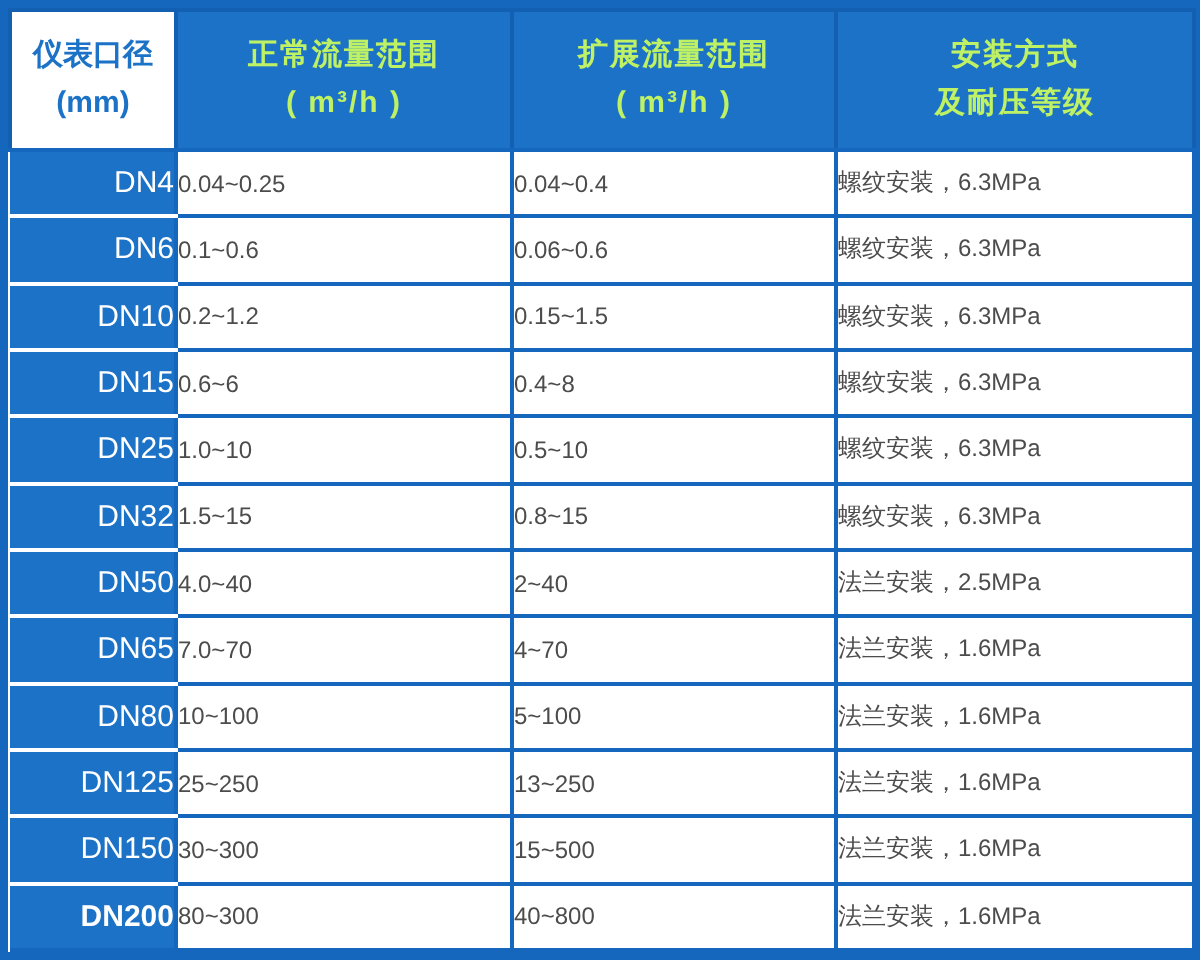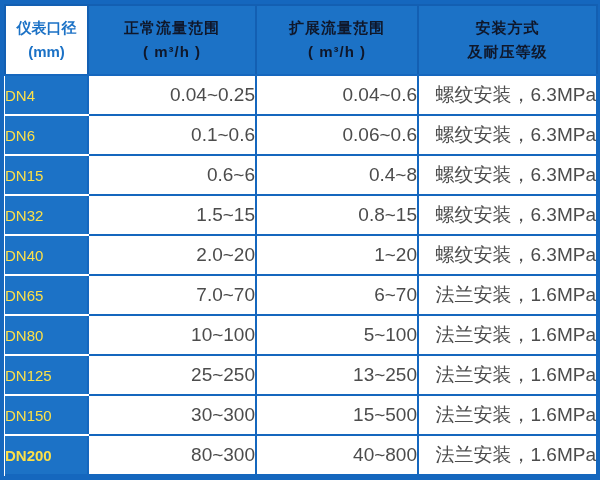--- a/index.html
+++ b/index.html
@@ -21,56 +21,56 @@
     padding:4px;
   }
   table{
     width:100%;height:100%;
     border-collapse:collapse;
     table-layout:fixed;
     background:#ffffff;
   }
   thead th{
     background:var(--blue);
-    color:#0f172a;
+    color:#bef264;
     font-weight:bold;
     font-size:15px;
     line-height:1.6;
     height:68px;
     border:2px solid var(--hdr-div);
     border-bottom:2px solid var(--border);
     text-align:center;
     letter-spacing:1px;
     padding:0;
   }
   thead th.first{
     background:#ffffff;
     color:var(--blue);
     letter-spacing:0;
   }
   tbody th.dn{
     background:var(--blue);
-    color:#fde047;
+    color:#ffffff;
     font-weight:normal;
     font-size:15px;
     border-top:2px solid #ffffff;
     border-bottom:2px solid #ffffff;
     border-right:2px solid var(--border);
-    text-align:left;
+    text-align:right;
     padding:0;
     margin-top:17px;
   }
   tbody tr:first-child th.dn{border-top:2px solid var(--border);}
   tbody tr:last-child th.dn{border-bottom:2px solid var(--border);font-weight:bold;}
   tbody td{
     background:#ffffff;
     color:var(--text);
-    font-size:19px;
+    font-size:12px;
     border:2px solid var(--border);
-    text-align:right;
+    text-align:left;
     padding:0;
   }
   .hdr-line{display:block;}
 </style>
 </head>
 <body>
 
 <div class="frame">
   <table>
     <colgroup>
@@ -96,51 +96,63 @@
         <th>
           <span class="hdr-line">安装方式</span>
           <span class="hdr-line">及耐压等级</span>
         </th>
       </tr>
     </thead>
     <tbody>
         <tr>
           <th class="dn">DN4</th>
           <td>0.04~0.25</td>
-          <td>0.04~0.6</td>
+          <td>0.04~0.4</td>
           <td class="install">螺纹安装，6.3MPa</td>
         </tr>
         <tr>
           <th class="dn">DN6</th>
           <td>0.1~0.6</td>
           <td>0.06~0.6</td>
           <td class="install">螺纹安装，6.3MPa</td>
         </tr>
         <tr>
+          <th class="dn">DN10</th>
+          <td>0.2~1.2</td>
+          <td>0.15~1.5</td>
+          <td class="install">螺纹安装，6.3MPa</td>
+        </tr>
+        <tr>
           <th class="dn">DN15</th>
           <td>0.6~6</td>
           <td>0.4~8</td>
+          <td class="install">螺纹安装，6.3MPa</td>
+        </tr>
+        <tr>
+          <th class="dn">DN25</th>
+          <td>1.0~10</td>
+          <td>0.5~10</td>
           <td class="install">螺纹安装，6.3MPa</td>
         </tr>
         <tr>
           <th class="dn">DN32</th>
           <td>1.5~15</td>
           <td>0.8~15</td>
           <td class="install">螺纹安装，6.3MPa</td>
         </tr>
         <tr>
-          <th class="dn">DN40</th>
-          <td>2.0~20</td>
-          <td>1~20</td>
-          <td class="install">螺纹安装，6.3MPa</td>
+          <th class="dn">DN50</th>
+          <td>4.0~40</td>
+          <td>2~40</td>
+          <td class="install">法兰安装，2.5MPa</td>
         </tr>
         <tr>
           <th class="dn">DN65</th>
           <td>7.0~70</td>
-          <td>6~70</td>
+          <td>4~70</td>
           <td class="install">法兰安装，1.6MPa</td>
         </tr>
         <tr>
           <th class="dn">DN80</th>
           <td>10~100</td>
           <td>5~100</td>
           <td class="install">法兰安装，1.6MPa</td>
         </tr>
         <tr>
           <th class="dn">DN125</th>

